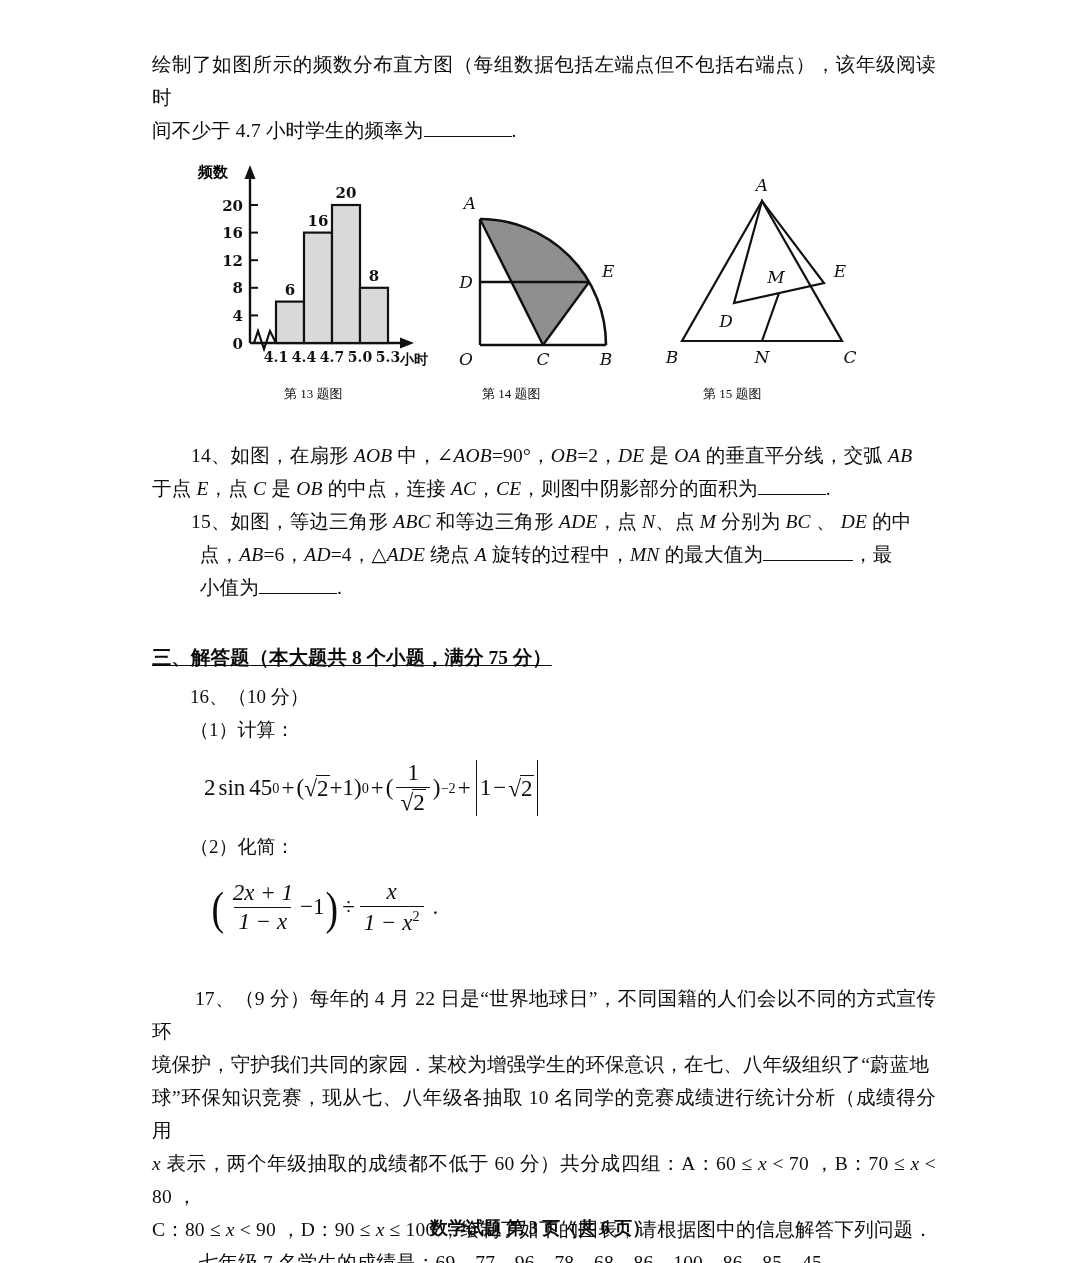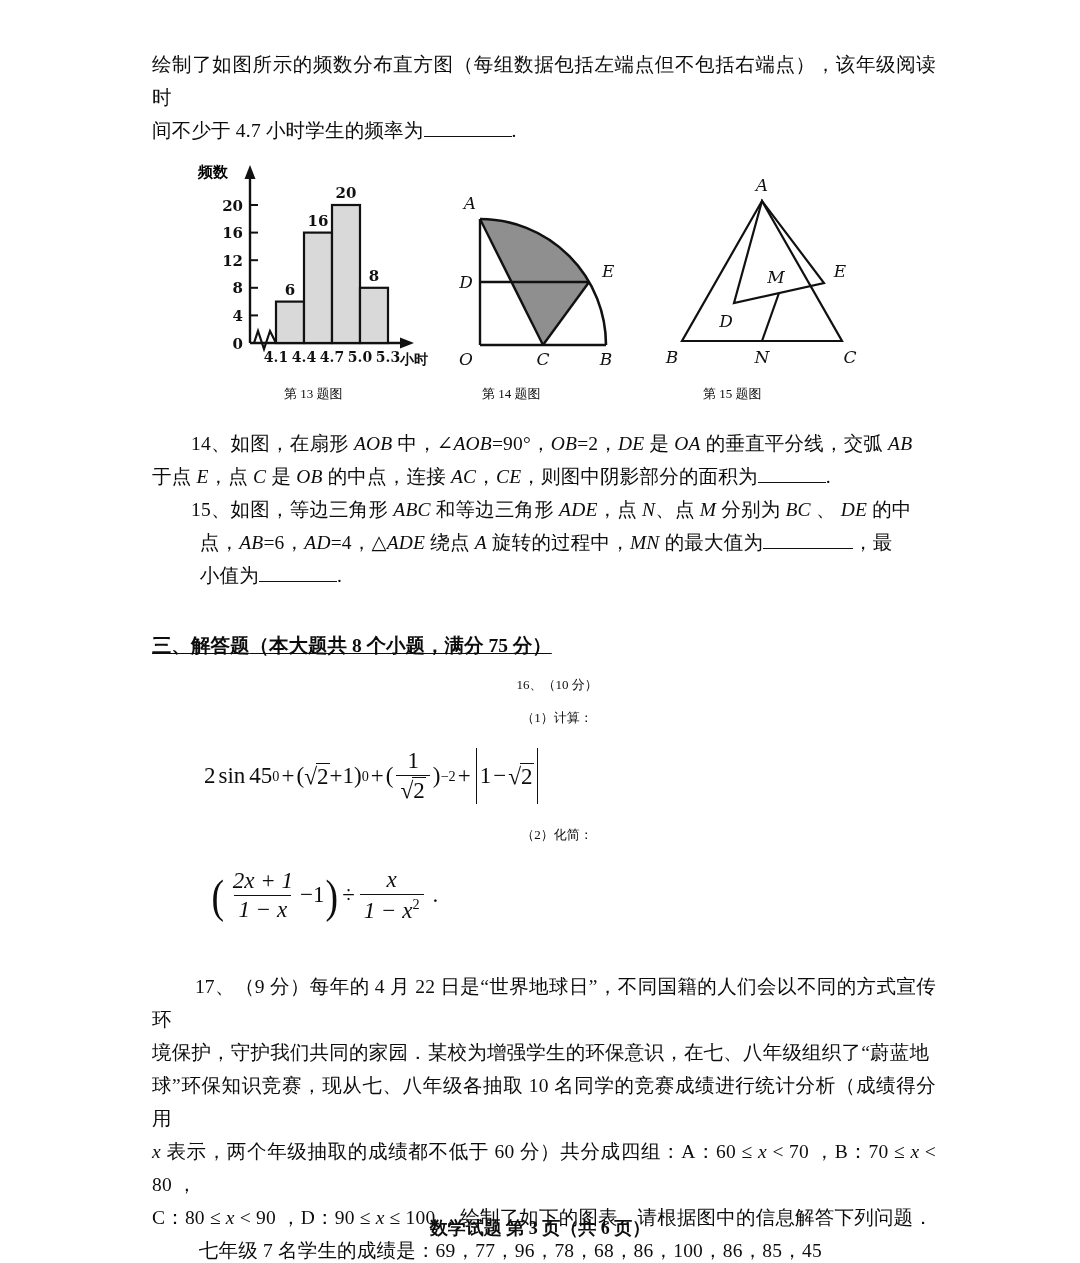--- a/index.html
+++ b/index.html
@@ -50,24 +50,23 @@
   .blank.w4 { width: 78px; }
 
   .section-head {
     font-size: 19.5px;
     line-height: 32px;
     margin-top: 30px;
   }
   .section-head .hd { font-weight: bold; }
 
   .sub-line {
-    font-size: 13px;
+    font-size: 19px;
     line-height: 33px;
     text-indent: 2em;
-    text-align: center;
   }
 
   
   .figures {
     position: relative;
     height: 222px;
     margin-top: 12px;
   }
   .fig {
     position: absolute;
@@ -260,21 +259,21 @@
         </svg>
       </div>
     </div>
 
     <div class="captions">
       <span class="cap cap1">第 13 题图</span>
       <span class="cap cap2">第 14 题图</span>
       <span class="cap cap3">第 15 题图</span>
     </div>
 
-    <div class="para indent" style="margin-top:8px;">
+    <div class="para indent" style="margin-top:20px;">
       <span>14、如图，在扇形 </span><span class="it">AOB</span><span> 中，∠</span><span class="it">AOB</span><span>=90°，</span><span class="it">OB</span><span>=2，</span><span class="it">DE</span><span> 是 </span><span class="it">OA</span><span> 的垂直平分线，交弧 </span><span class="it">AB</span><br><span> 于点 </span><span class="it">E</span><span>，点 </span><span class="it">C</span><span> 是 </span><span class="it">OB</span><span> 的中点，连接 </span><span class="it">AC</span><span>，</span><span class="it">CE</span><span>，则图中阴影部分的面积为</span><span class="blank w2"></span><span>.</span>
     </div>
 
     <div class="para indent">
       <span>15、如图，等边三角形 </span><span class="it">ABC</span><span> 和等边三角形 </span><span class="it">ADE</span><span>，点 </span><span class="it">N</span><span>、点 </span><span class="it">M</span><span> 分别为 </span><span class="it">BC</span><span> 、 </span><span class="it">DE</span><span> 的中</span>
     </div>
     <div class="para" style="text-indent:2.45em;">
       <span>点，</span><span class="it">AB</span><span>=6，</span><span class="it">AD</span><span>=4，△</span><span class="it">ADE</span><span> 绕点 </span><span class="it">A</span><span> 旋转的过程中，</span><span class="it">MN</span><span> 的最大值为</span><span class="blank w3"></span><span>，最</span>
     </div>
     <div class="para" style="text-indent:2.45em;">

